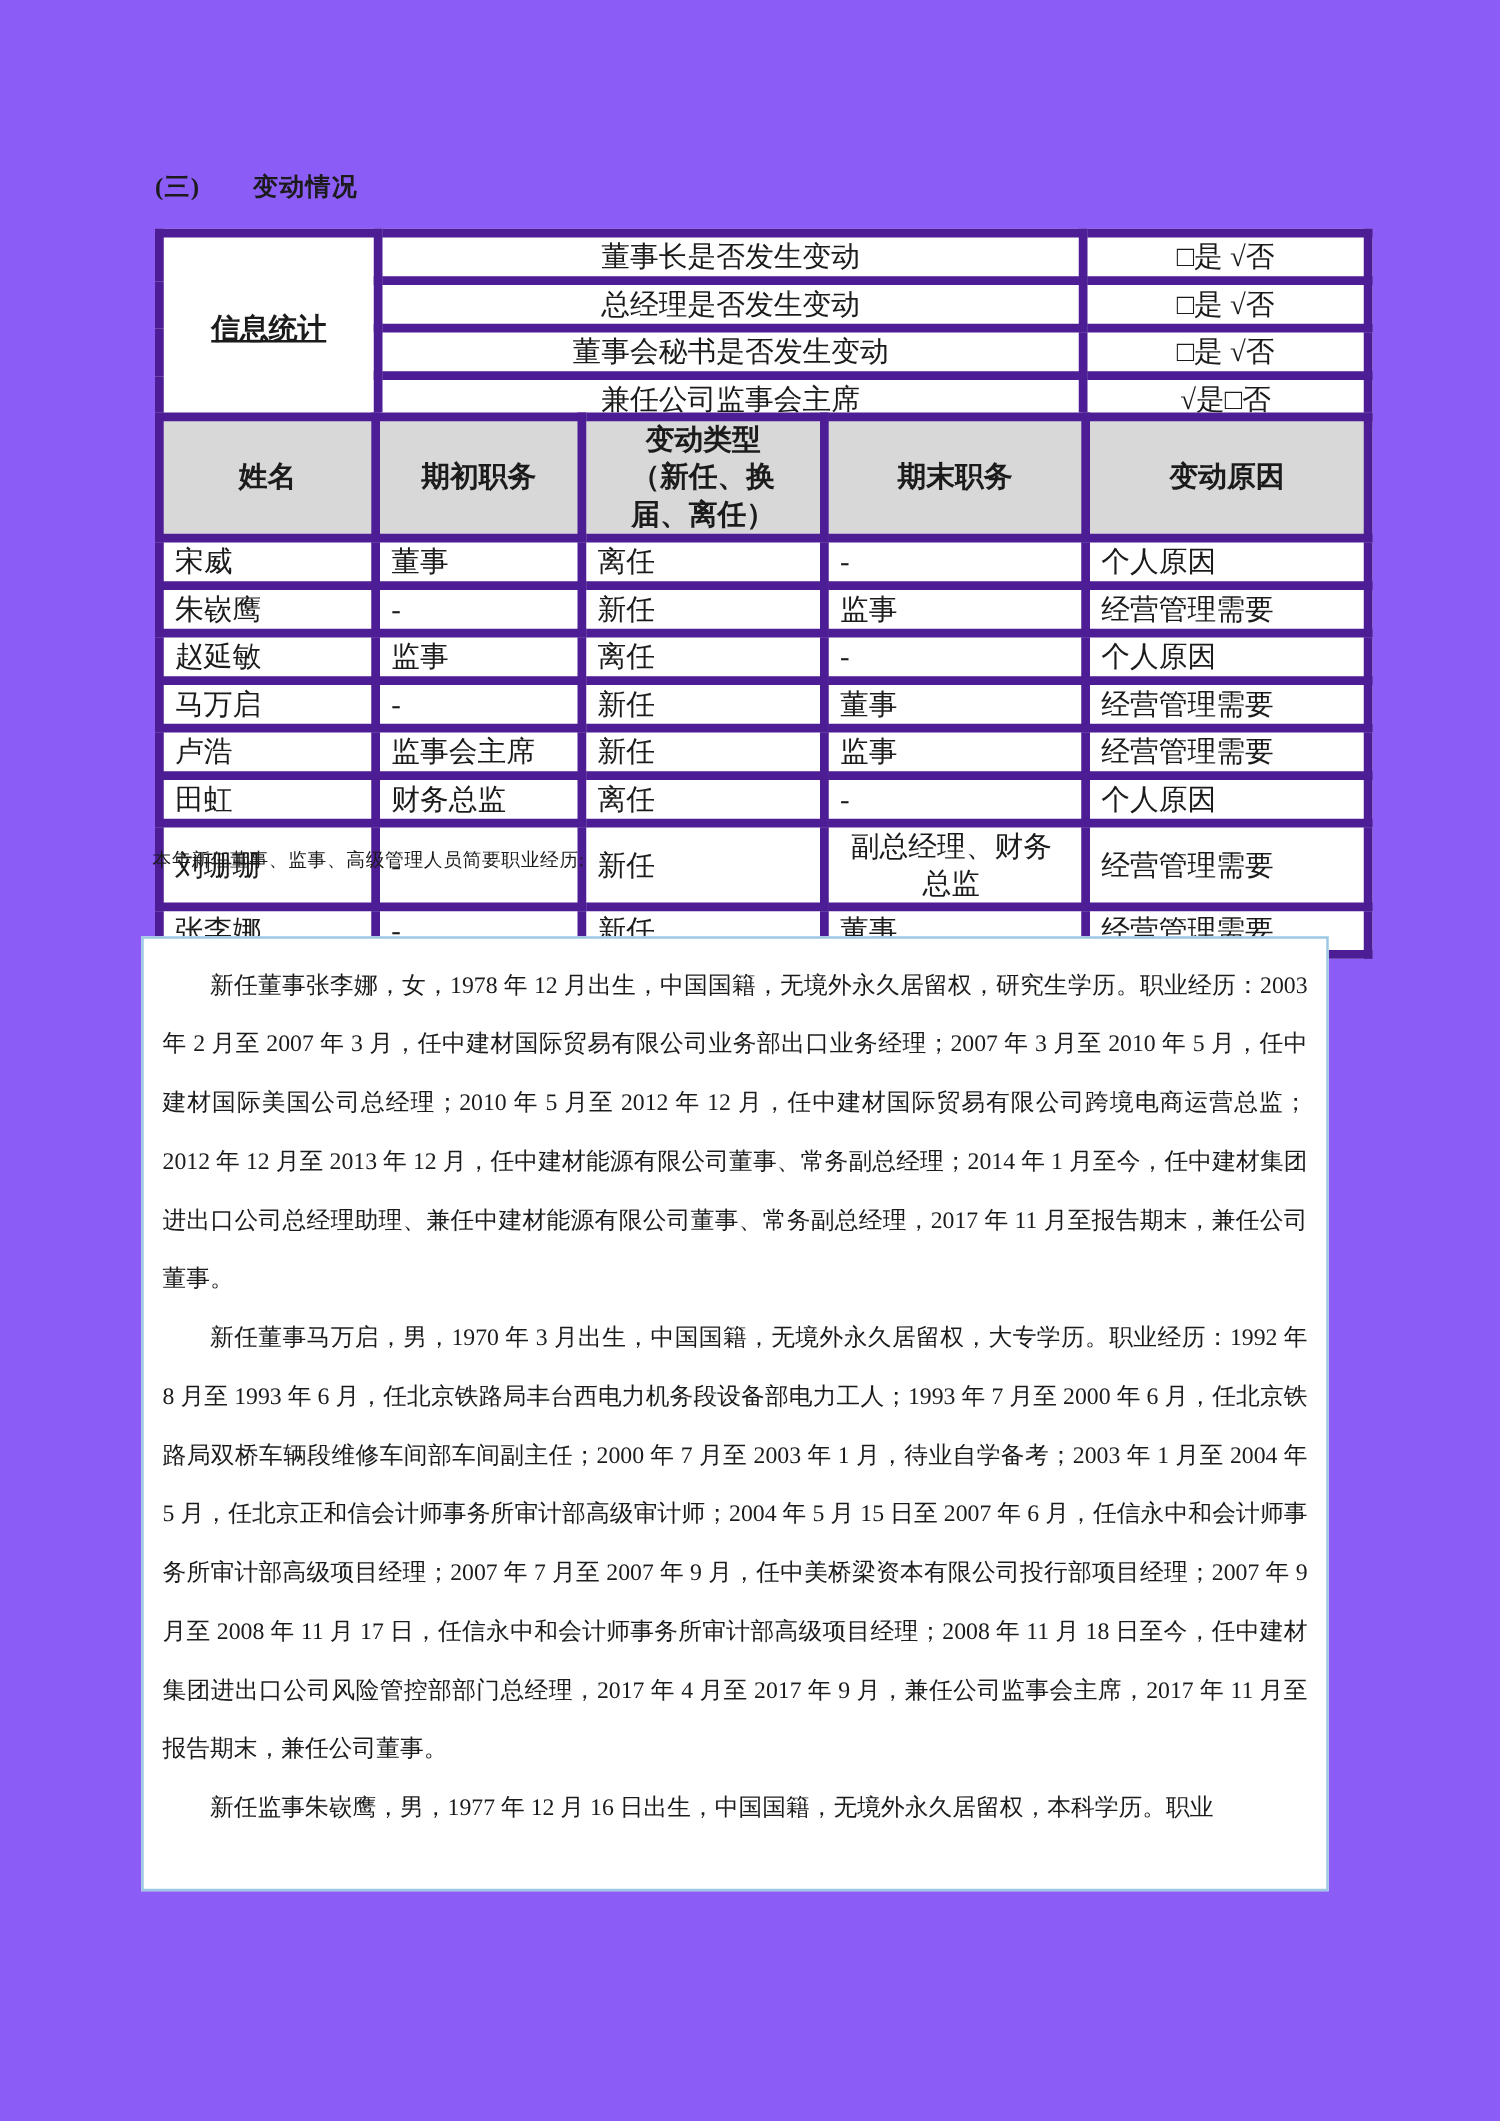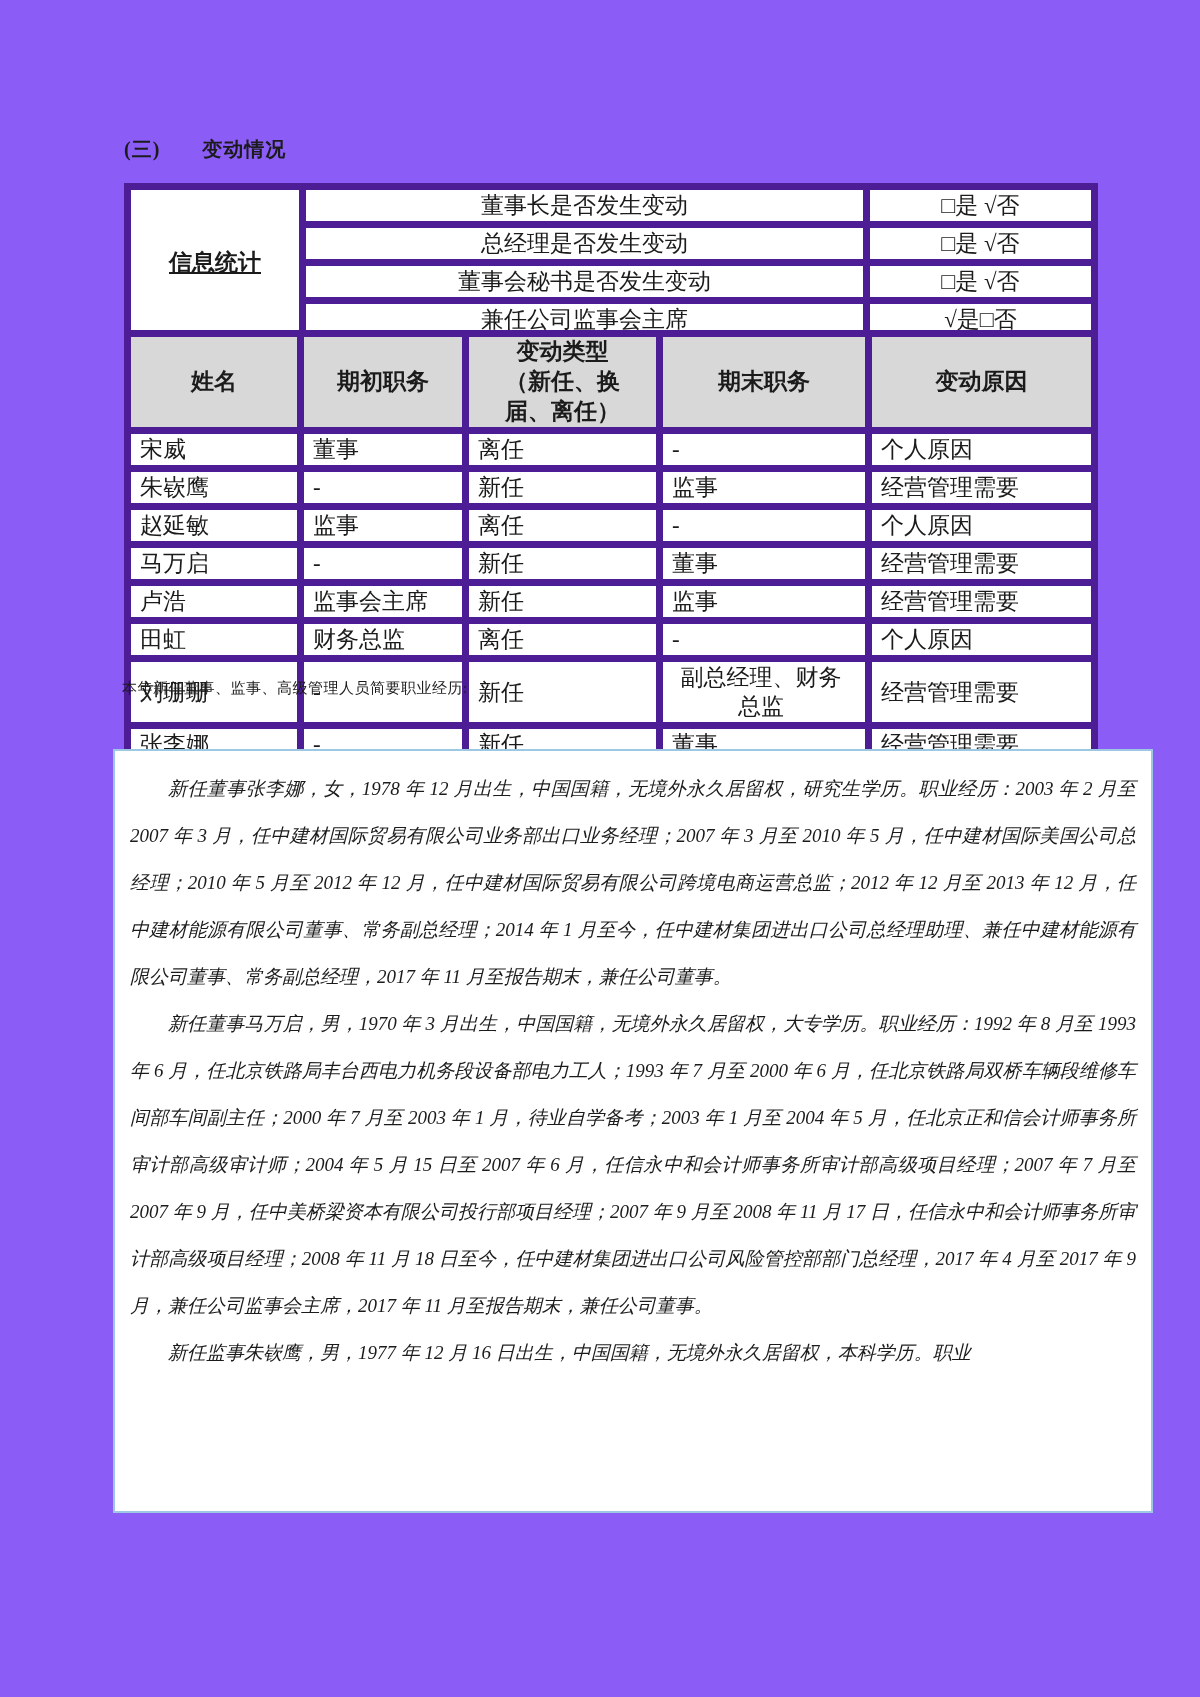--- a/index.html
+++ b/index.html
@@ -51,26 +51,25 @@
   .chg-tbl tr.tall td{height:58px;}
   .wrap-narrow{display:inline-block;width:178px;text-align:center;line-height:29px;vertical-align:middle;}
 
   
   .bio-heading{
     position:absolute;left:122px;top:679px;
     font-size:15px;font-weight:normal;letter-spacing:0.5px;
   }
   .bio-box{
     position:absolute;left:113px;top:749px;
-    width:1040px;min-height:764px;
+    width:950px;min-height:764px;
     box-sizing:border-box;
     border:2px solid #9DC8E4;
     padding:14px 15px 16px 15px;
     background:#ffffff;
-    font-style:italic;
   }
   .bio-box p{
     margin:0;
     font-size:19px;
     line-height:47px;
     text-indent:2em;
     text-align:justify;
   }
 </style>
 </head>

